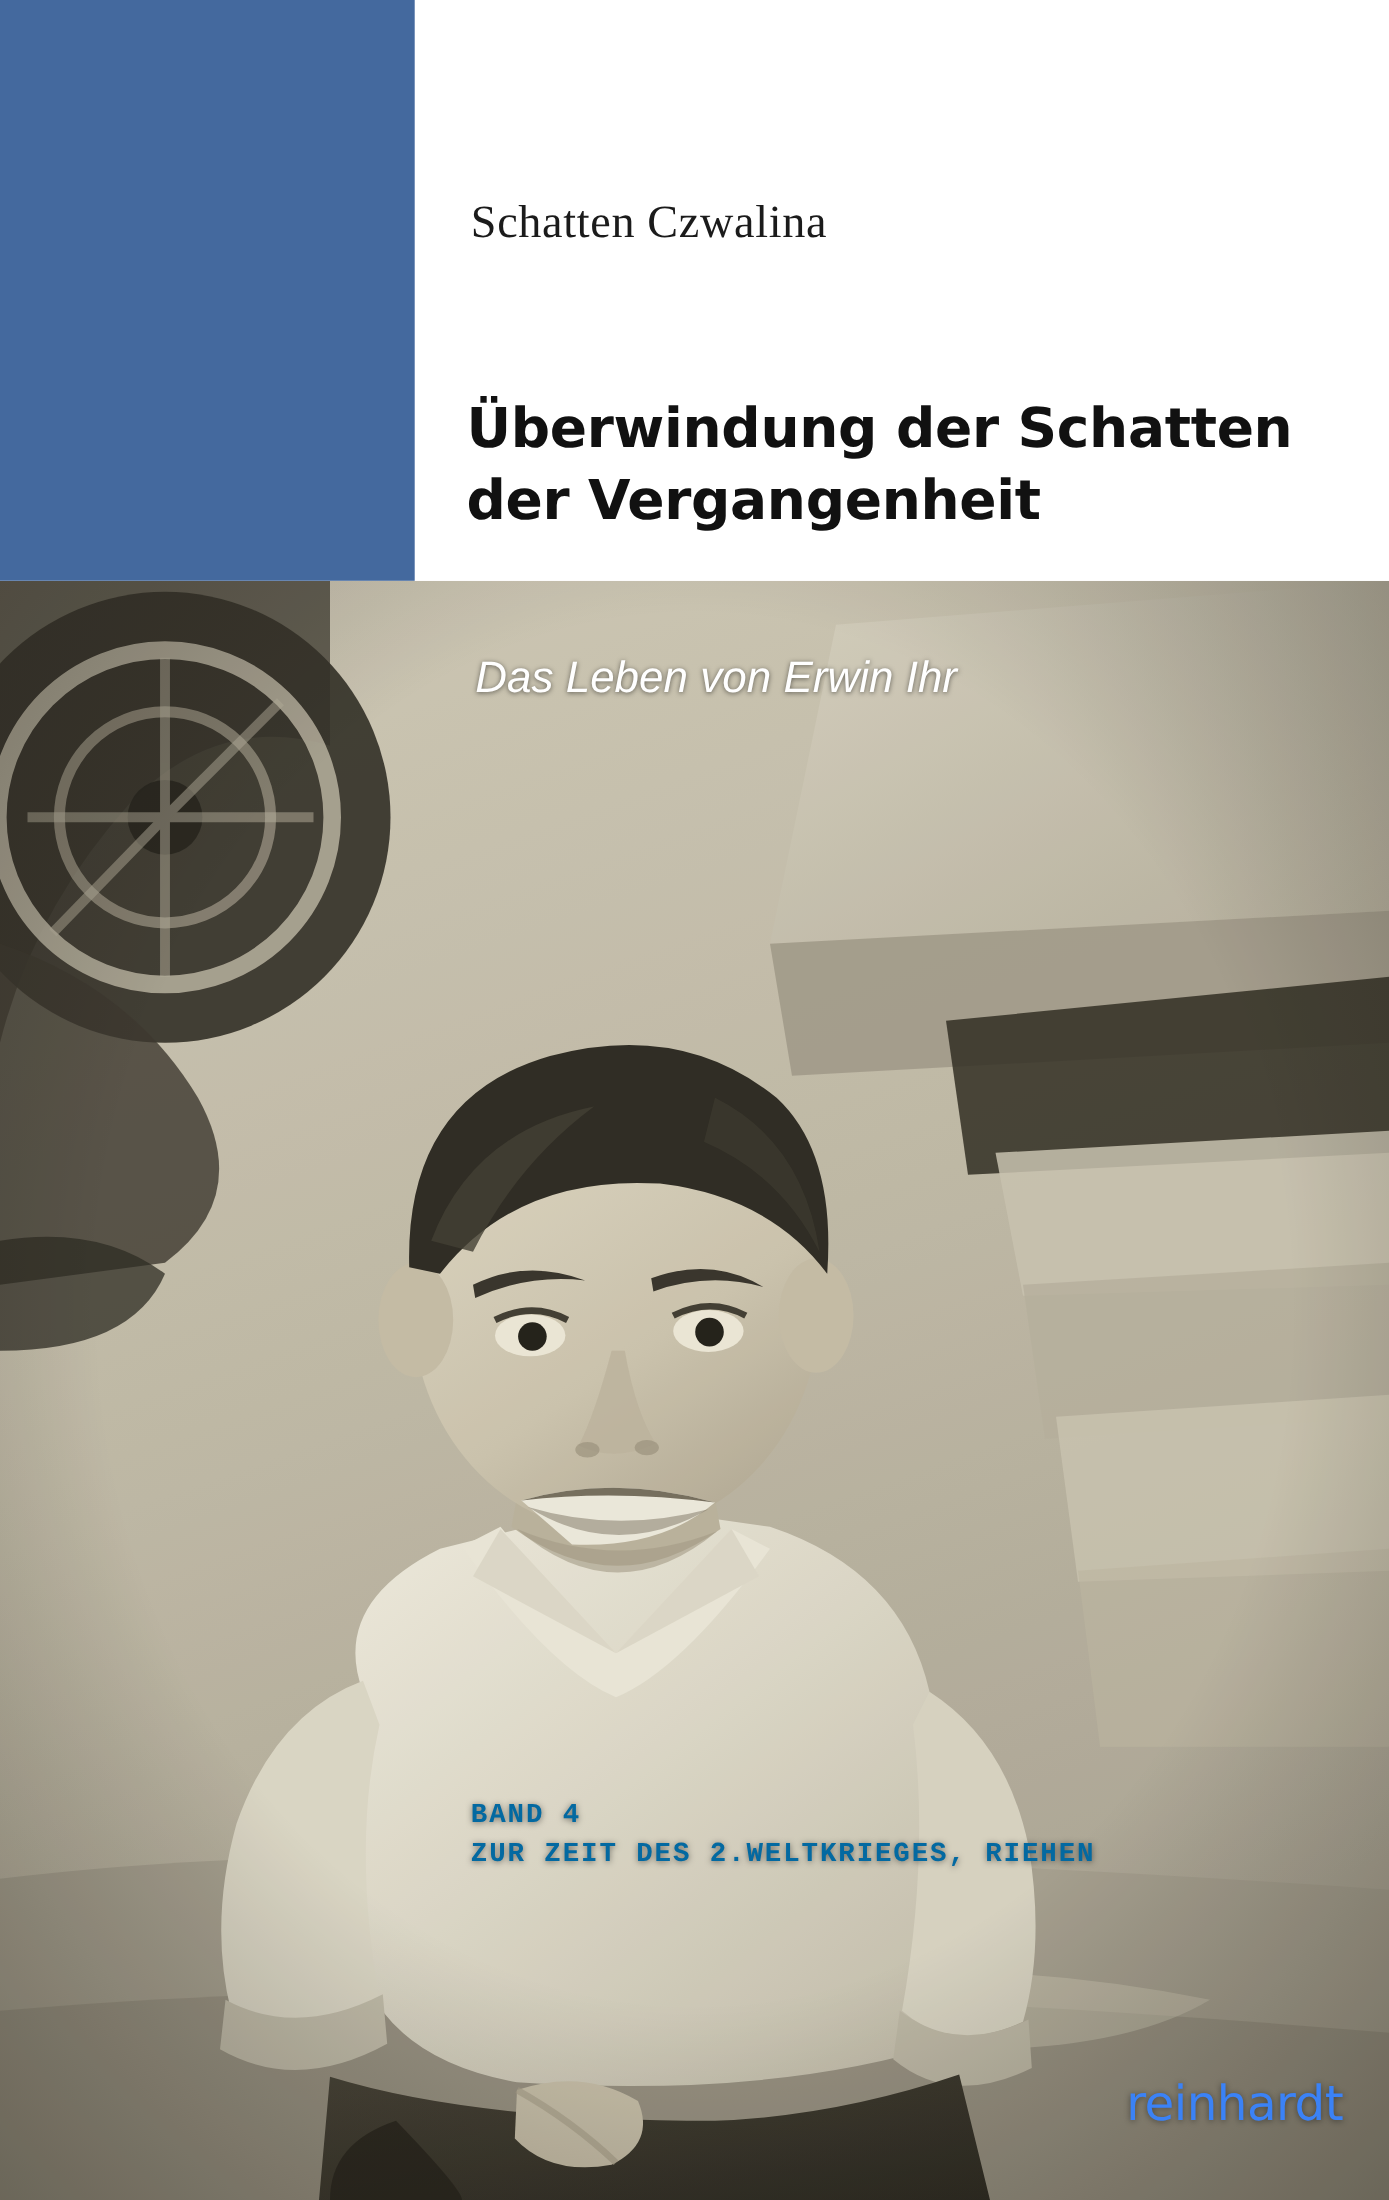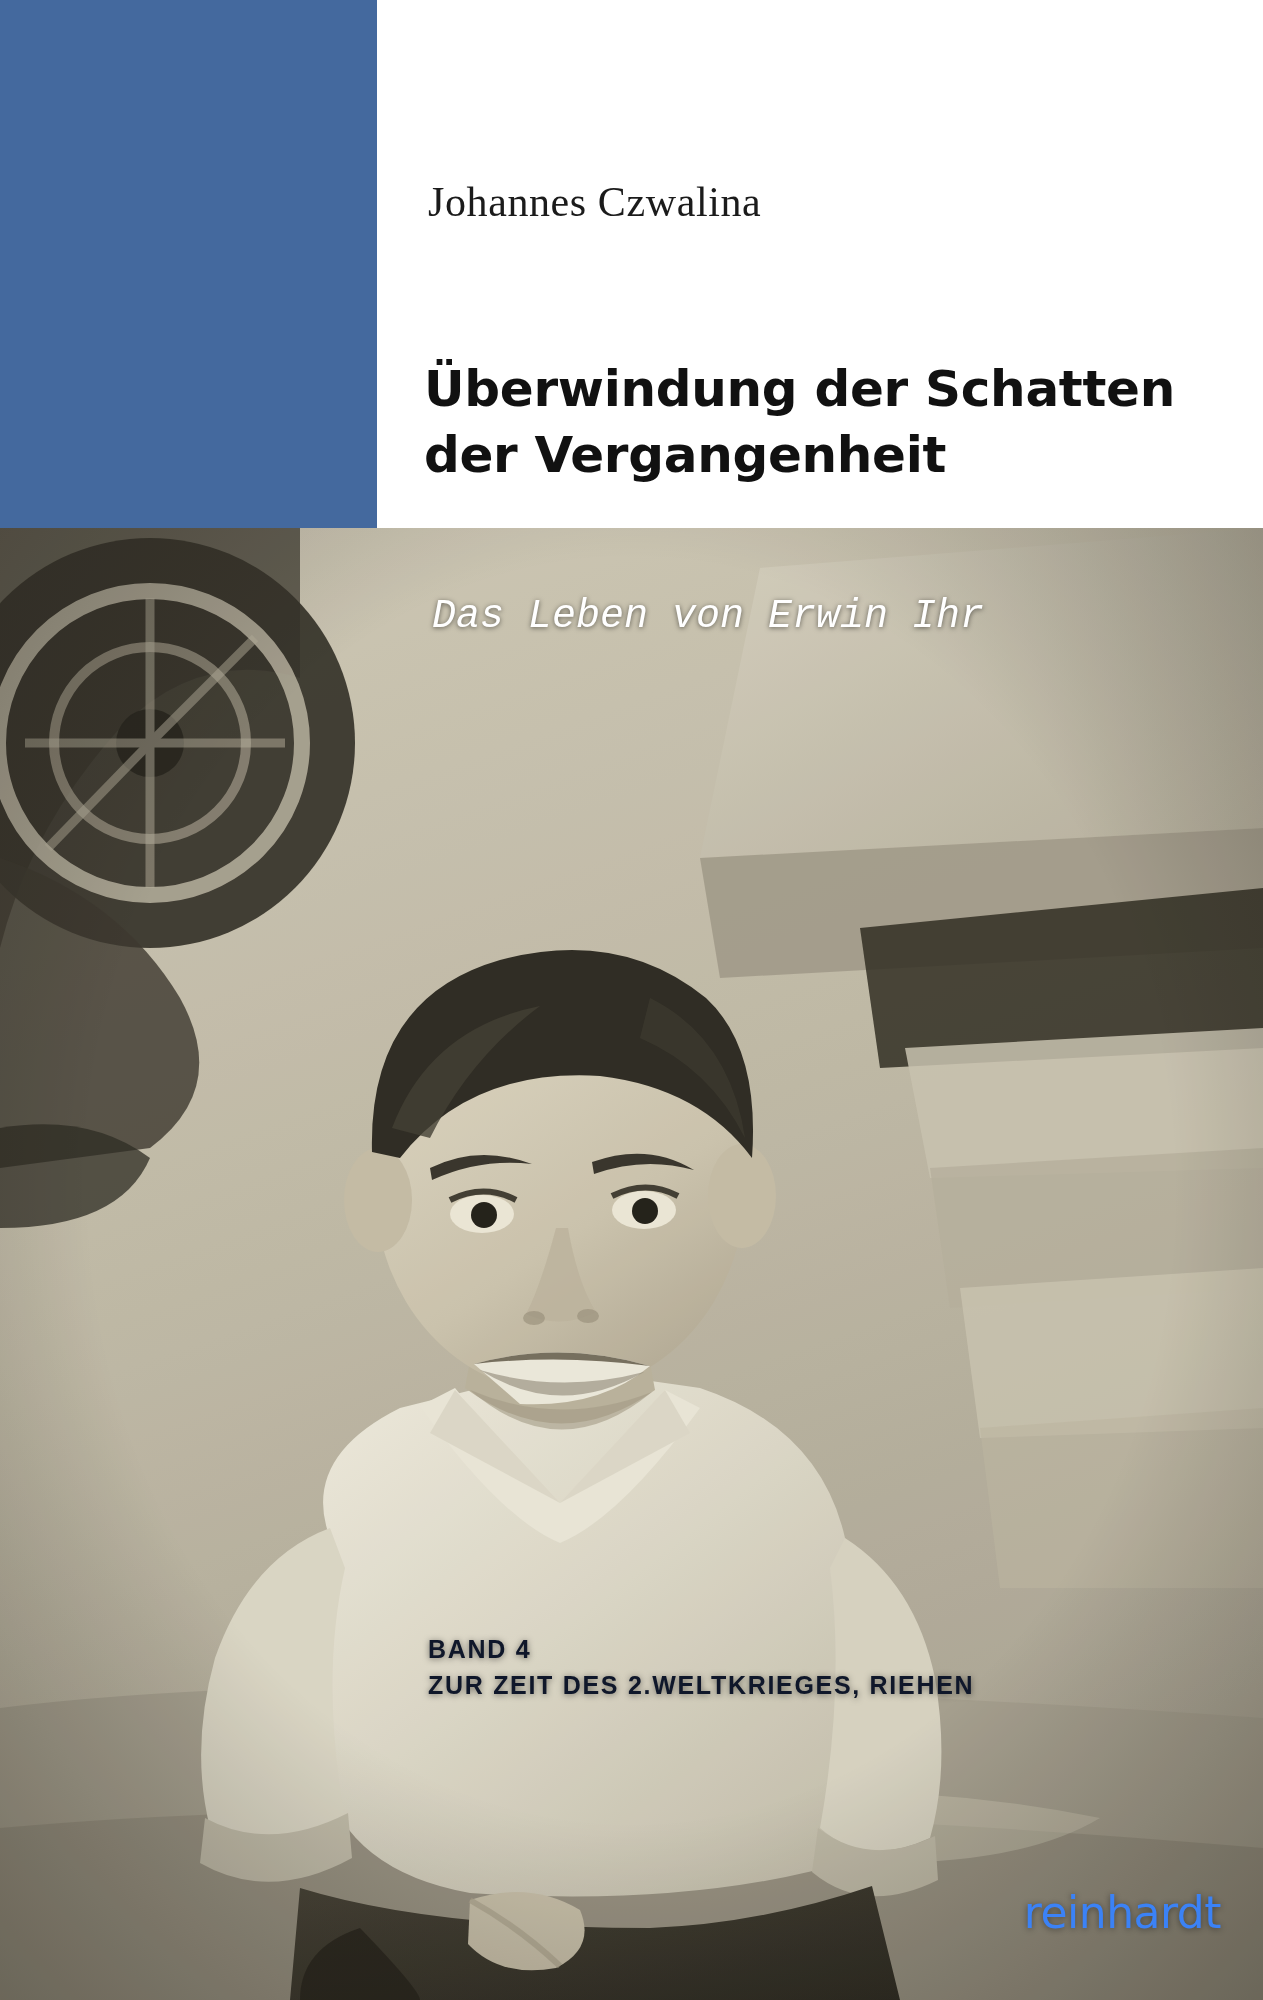--- a/index.html
+++ b/index.html
@@ -70,39 +70,39 @@
     font-size: 50px;
     line-height: 1.32;
     letter-spacing: -0.3px;
     color: #111111;
     z-index: 6;
   }
   .subtitle {
     position: absolute;
     left: 432px;
     top: 594px;
-    font-family: Liberation Mono, monospace;
+    font-family: Liberation Sans, sans-serif;
     font-style: italic;
     font-size: 40px;
     color: #ffffff;
     text-shadow: 0 1px 5px rgba(0,0,0,0.55);
     z-index: 6;
     white-space: nowrap;
   }
   .series {
     position: absolute;
     left: 428px;
     top: 1632px;
     z-index: 6;
-    font-family: Liberation Sans, sans-serif;
+    font-family: Liberation Mono, monospace;
     font-weight: 700;
     font-size: 25px;
     line-height: 1.42;
     letter-spacing: 1.7px;
-    color: #0f172a;
+    color: #0369a1;
     text-shadow: 0 1px 6px rgba(0,0,0,0.5);
   }
   .series .line1 { display: block; }
   .series .line2 { display: block; }
   .series .line3 { display: block; }
 
   .publisher {
     position: absolute;
     right: 42px;
     bottom: 62px;
@@ -234,21 +234,21 @@
       <path d="M470 1372 Q520 1400 560 1438" stroke="#a79e8b" stroke-width="6" fill="none" opacity="0.7"></path>
 
       <rect x="0" y="0" width="1263" height="1472" fill="url(#vign)"></rect>
       <rect x="0" y="0" width="1263" height="1472" fill="#c9b98a" opacity="0.10"></rect>
     </svg>
   </div>
 
   <div class="top-band"></div>
   <div class="blue-block"></div>
 
-  <div class="author">Johannes Czwalina</div>
+  <div class="author">Schatten Czwalina</div>
 
   <div class="title">
     <span>Überwindung der Schatten</span><br>
     <span>der Vergangenheit</span>
   </div>
 
   <div class="subtitle">Das Leben von Erwin Ihr</div>
 
   <div class="series">
     <span class="line1">BAND 4</span>

